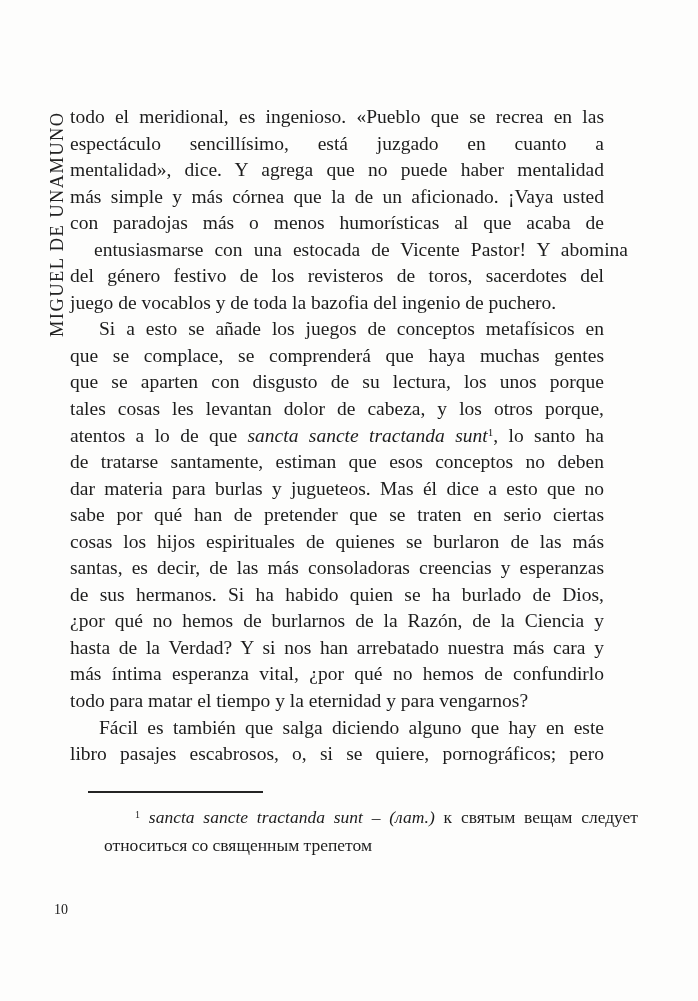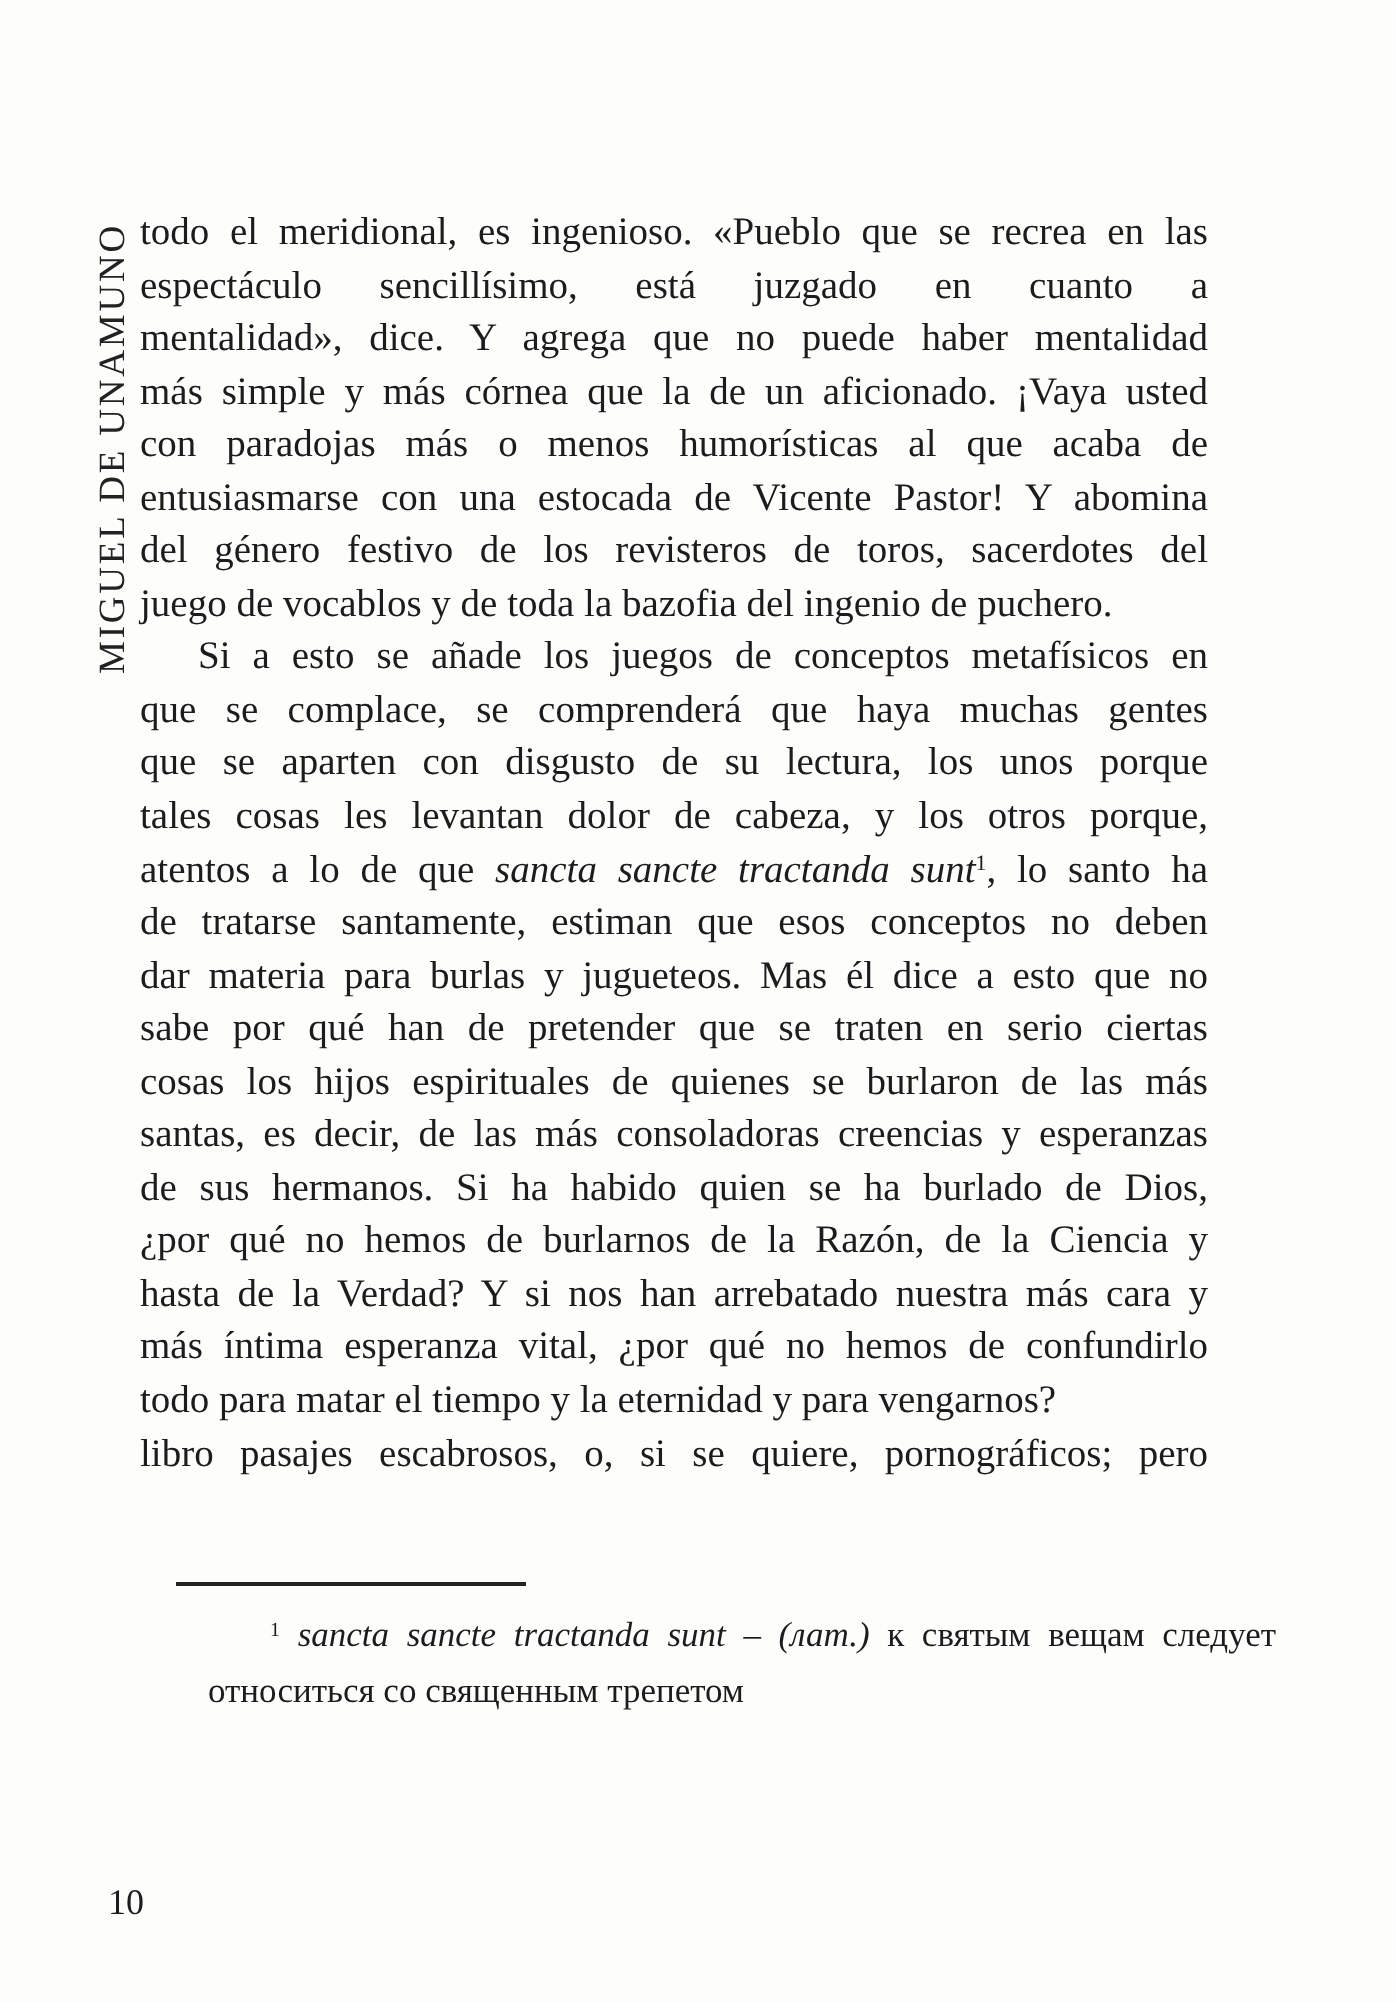--- a/index.html
+++ b/index.html
@@ -66,56 +66,57 @@
     top: 803px;
     width: 534px;
     font-size: 17.5px;
   }
   .footnote .line { height: 28px; line-height: 28px; }
   .footnote .line.indent { padding-left: 31px; }
   .footnote .line sup { font-size: 10px; vertical-align: 5px; }
   .page-number {
     position: absolute;
     left: 54px;
-    top: 940px;
-    font-size: 18px;
+    top: 899px;
+    font-size: 14px;
     line-height: 22px;
   }
 </style>
 </head>
 <body>
 
 <div class="page">
   <div class="margin-author">
     <span>MIGUEL DE UNAMUNO</span>
   </div>
   <div class="body-text">
       <div class="line" style="word-spacing: 5.422px;"><span><span>todo el meridional, es ingenioso. «Pueblo que se recrea en las</span></span></div>
       <div class="line" style="word-spacing: 23.932px;"><span><span>espectáculo sencillísimo, está juzgado en cuanto a</span></span></div>
       <div class="line" style="word-spacing: 8.453px;"><span><span>mentalidad», dice. Y agrega que no puede haber mentalidad</span></span></div>
       <div class="line" style="word-spacing: 4.537px;"><span><span>más simple y más córnea que la de un aficionado. ¡Vaya usted</span></span></div>
       <div class="line" style="word-spacing: 10.057px;"><span><span>con paradojas más o menos humorísticas al que acaba de</span></span></div>
-      <div class="line" style="word-spacing: 6.205px;"><span><span>entusiasmarse con una estocada de Vicente Pastor! Y abomina</span></span></div>
+      <div class="line" style="word-spacing: 6.205px; margin-left: 24px;"><span><span>entusiasmarse con una estocada de Vicente Pastor! Y abomina</span></span></div>
       <div class="line" style="word-spacing: 8.432px;"><span><span>del género festivo de los revisteros de toros, sacerdotes del</span></span></div>
       <div class="line"><span><span>juego de vocablos y de toda la bazofia del ingenio de puchero.</span></span></div>
       <div class="line indent" style="word-spacing: 6.095px;"><span><span>Si a esto se añade los juegos de conceptos metafísicos en</span></span></div>
       <div class="line" style="word-spacing: 9.83px;"><span><span>que se complace, se comprenderá que haya muchas gentes</span></span></div>
       <div class="line" style="word-spacing: 8.289px;"><span><span>que se aparten con disgusto de su lectura, los unos porque</span></span></div>
       <div class="line" style="word-spacing: 7.156px;"><span><span>tales cosas les levantan dolor de cabeza, y los otros porque,</span></span></div>
       <div class="line" style="word-spacing: 5.506px;"><span><span>atentos a lo de que </span><i>sancta sancte tractanda sunt</i><sup>1</sup><span>, lo santo ha</span></span></div>
       <div class="line" style="word-spacing: 7.525px;"><span><span>de tratarse santamente, estiman que esos conceptos no deben</span></span></div>
       <div class="line" style="word-spacing: 4.475px;"><span><span>dar materia para burlas y jugueteos. Mas él dice a esto que no</span></span></div>
       <div class="line" style="word-spacing: 6.855px;"><span><span>sabe por qué han de pretender que se traten en serio ciertas</span></span></div>
       <div class="line" style="word-spacing: 6.177px;"><span><span>cosas los hijos espirituales de quienes se burlaron de las más</span></span></div>
       <div class="line" style="word-spacing: 4.253px;"><span><span>santas, es decir, de las más consoladoras creencias y esperanzas</span></span></div>
       <div class="line" style="word-spacing: 6.45px;"><span><span>de sus hermanos. Si ha habido quien se ha burlado de Dios,</span></span></div>
       <div class="line" style="word-spacing: 5.105px;"><span><span>¿por qué no hemos de burlarnos de la Razón, de la Ciencia y</span></span></div>
       <div class="line" style="word-spacing: 3.861px;"><span><span>hasta de la Verdad? Y si nos han arrebatado nuestra más cara y</span></span></div>
       <div class="line" style="word-spacing: 5.543px;"><span><span>más íntima esperanza vital, ¿por qué no hemos de confundirlo</span></span></div>
       <div class="line"><span><span>todo para matar el tiempo y la eternidad y para vengarnos?</span></span></div>
+      <div class="line indent" style="word-spacing: 4.472px;"><span><span>Fácil es también que salga diciendo alguno que hay en este</span></span></div>
       <div class="line" style="word-spacing: 8.334px;"><span><span>libro pasajes escabrosos, o, si se quiere, pornográficos; pero</span></span></div>
     </div>
   <div class="footnote-rule"></div>
   <div class="footnote">
       <div class="line indent" style="word-spacing: 4.444px;"><span><sup>1</sup><span> </span><i>sancta sancte tractanda sunt – (лат.)</i><span> к святым вещам следует</span></span></div>
       <div class="line"><span><span>относиться со священным трепетом</span></span></div>
     </div>
   <div class="page-number">10</div>
 </div>
 

